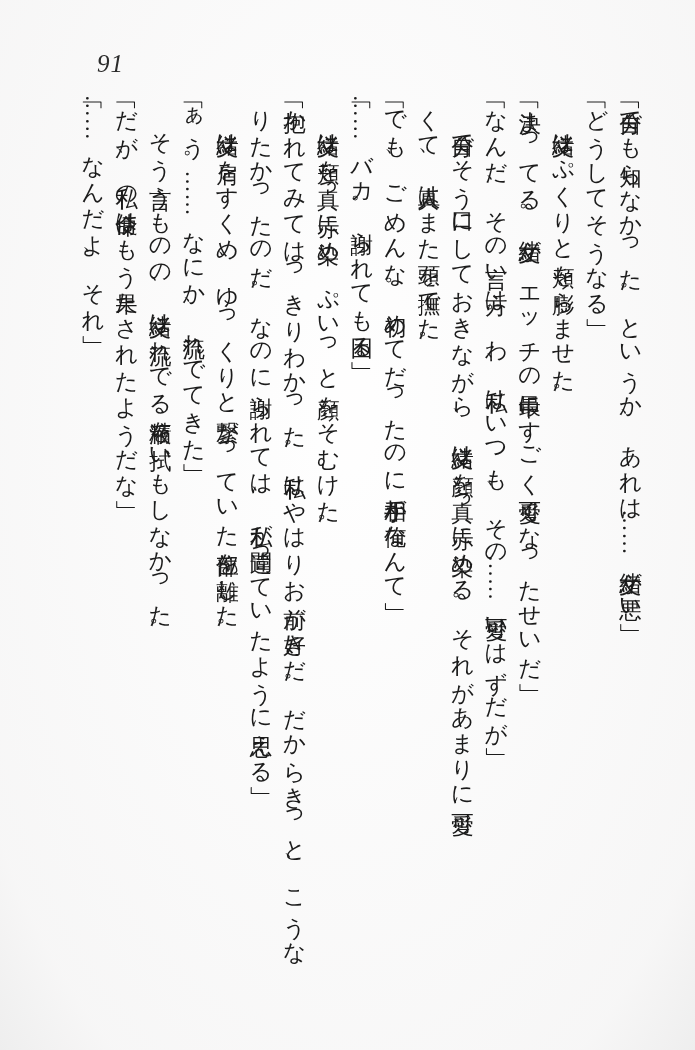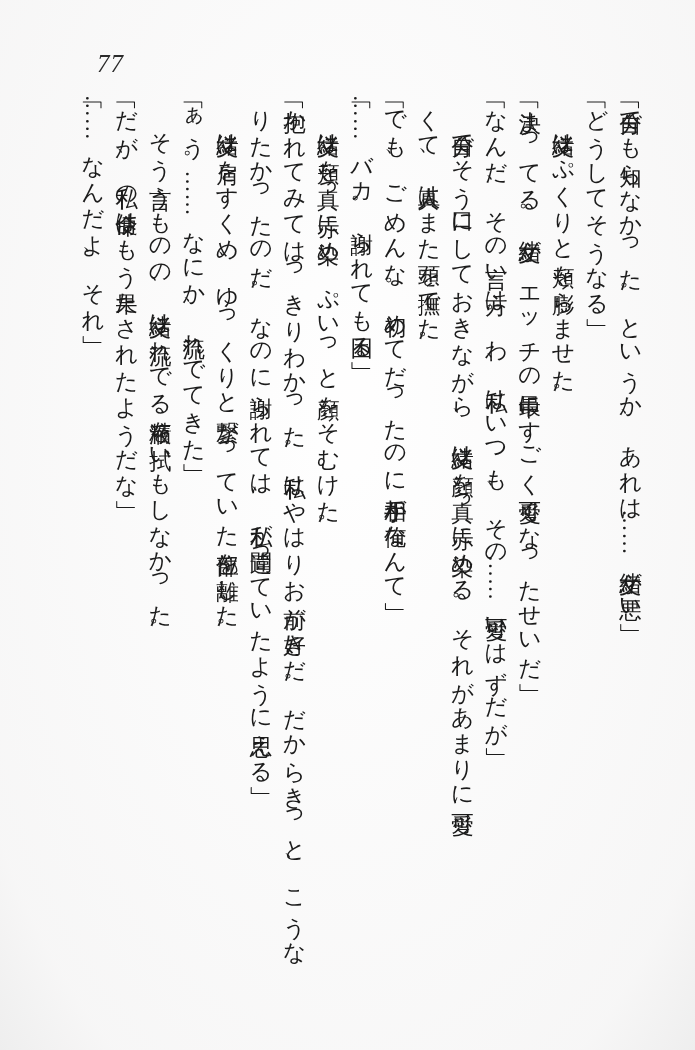--- a/index.html
+++ b/index.html
@@ -46,21 +46,21 @@
     white-space: nowrap;
   }
   .tline.indent {
     text-indent: 1em;
   }
 </style>
 </head>
 <body>
 
 <div class="page">
-  <div class="page-number">77</div>
+  <div class="page-number">91</div>
 
   <div class="text-block">
       <p class="tline">「自分でも知らなかった。というか、あれは……文緒が悪い」</p>
       <p class="tline">「どうしてそうなる」</p>
       <p class="tline indent">文緒はぷくりと頬を膨らませた。</p>
       <p class="tline">「決まってる。文緒が、エッチの最中にすごく可愛くなったせいだ」</p>
       <p class="tline">「なんだ、その言い方は。わ、私はいつも、その……可愛いはずだが」</p>
       <p class="tline indent">自分でそう口にしておきながら、文緒は顔を真っ赤に染める。それがあまりに可愛</p>
       <p class="tline">くて、真人はまた頭を撫でた。</p>
       <p class="tline">「でも、ごめんな。初めてだったのに相手が俺なんて」</p>

